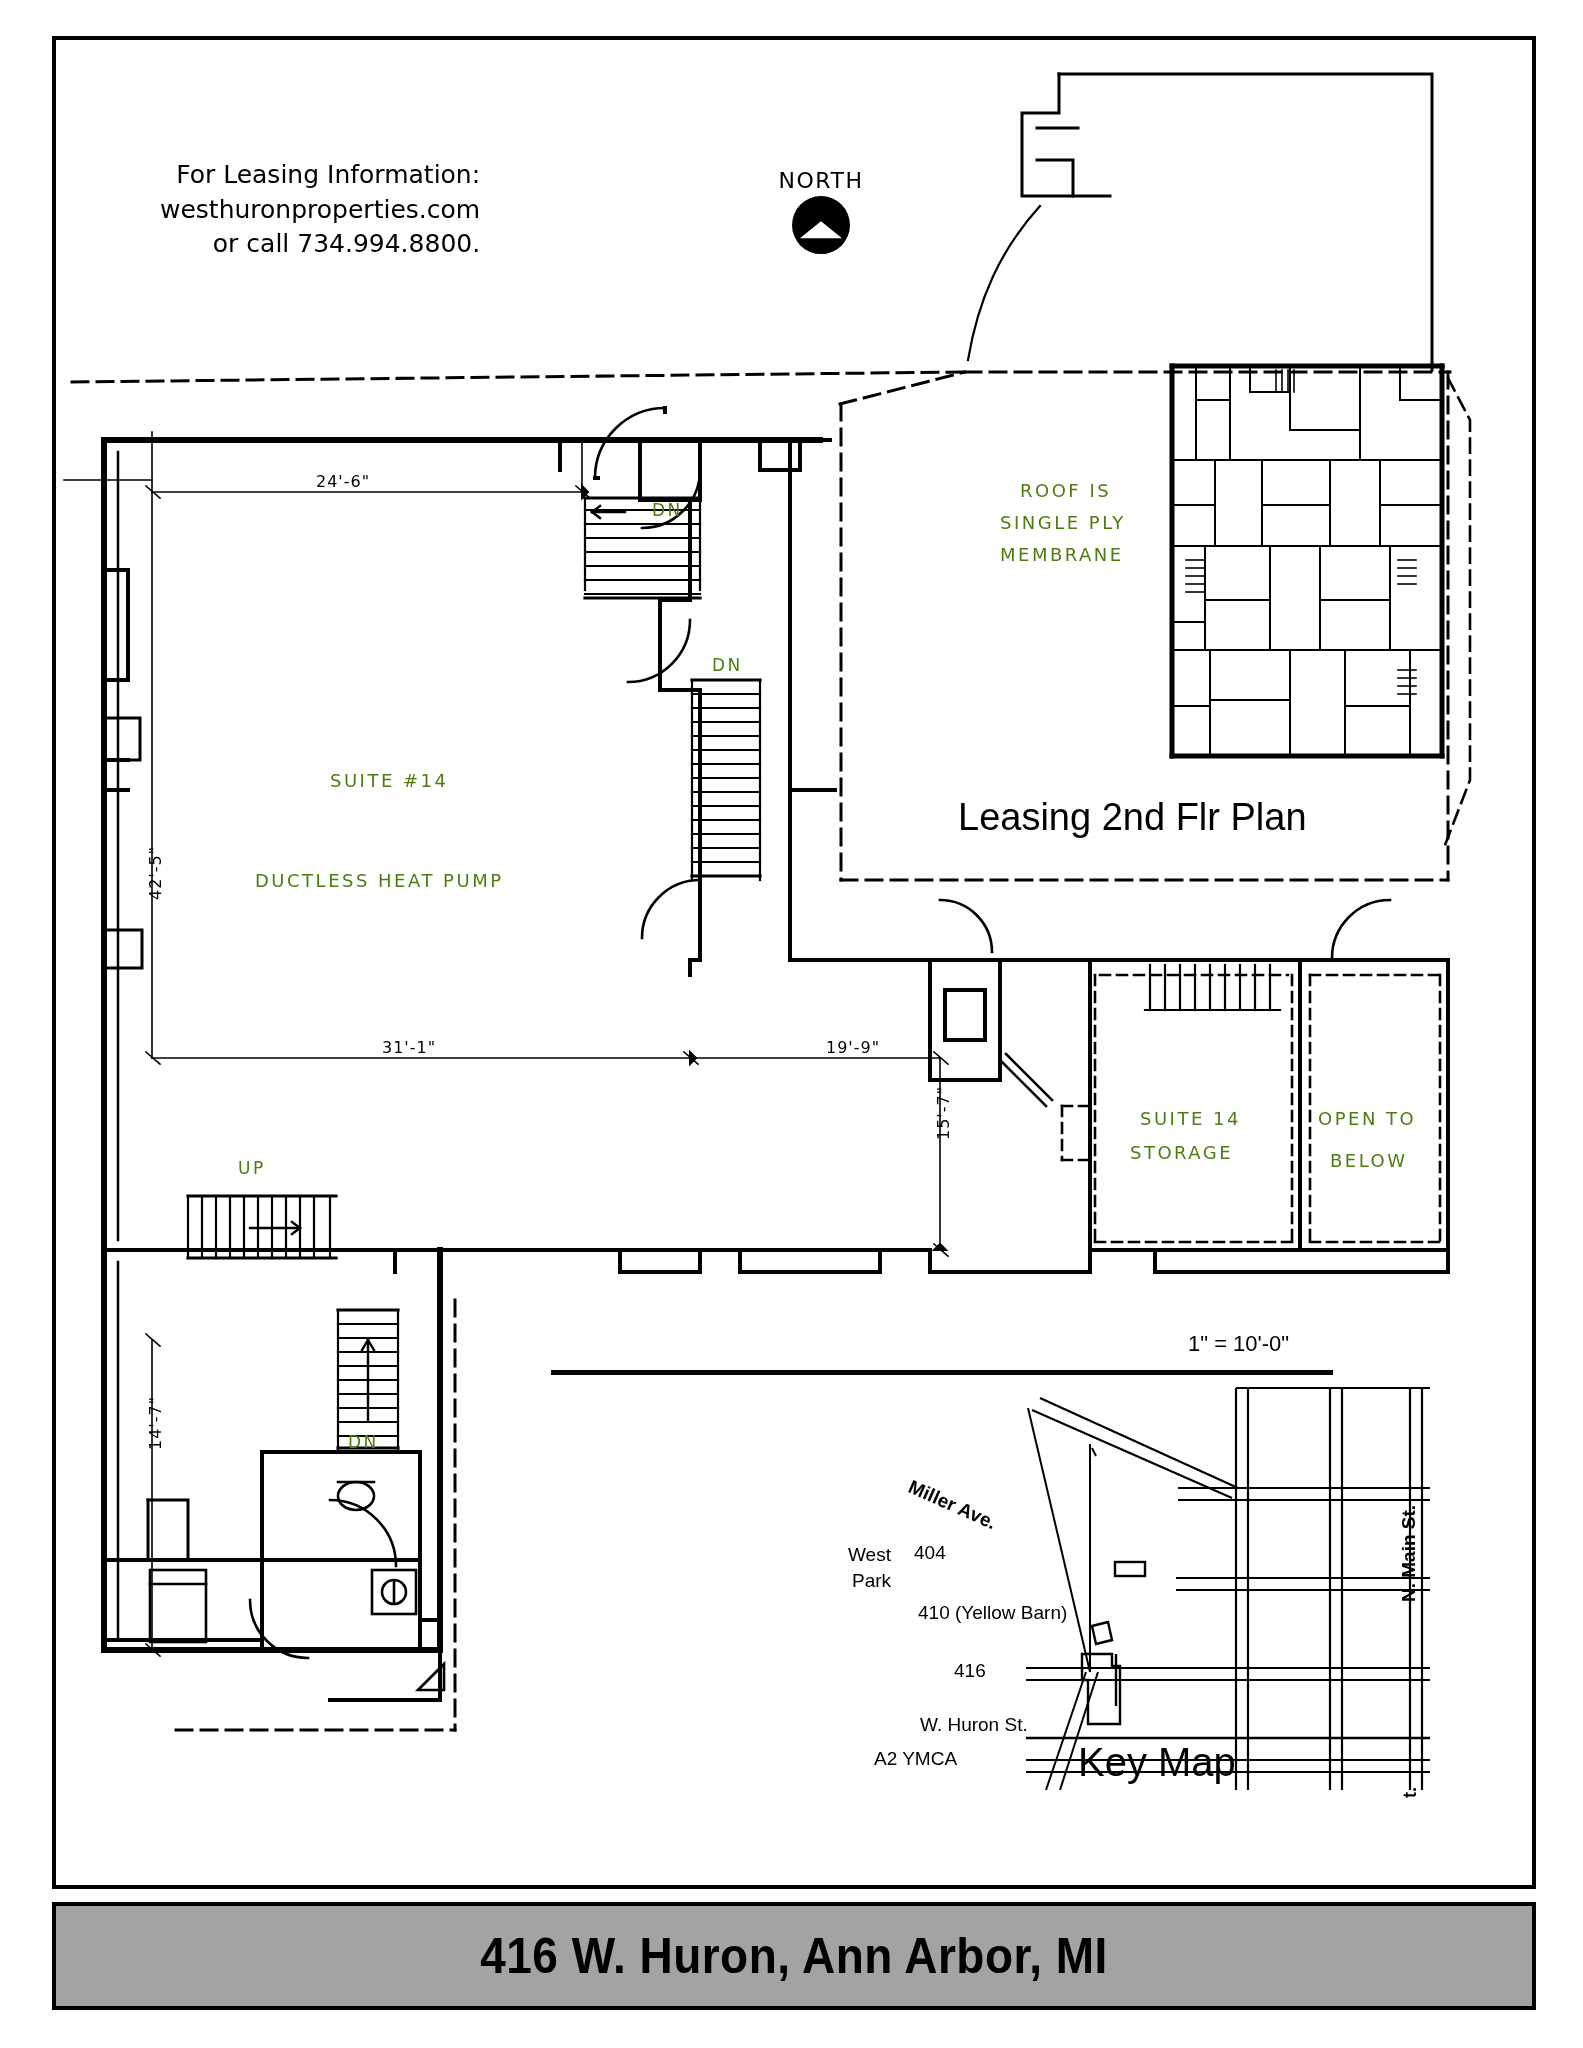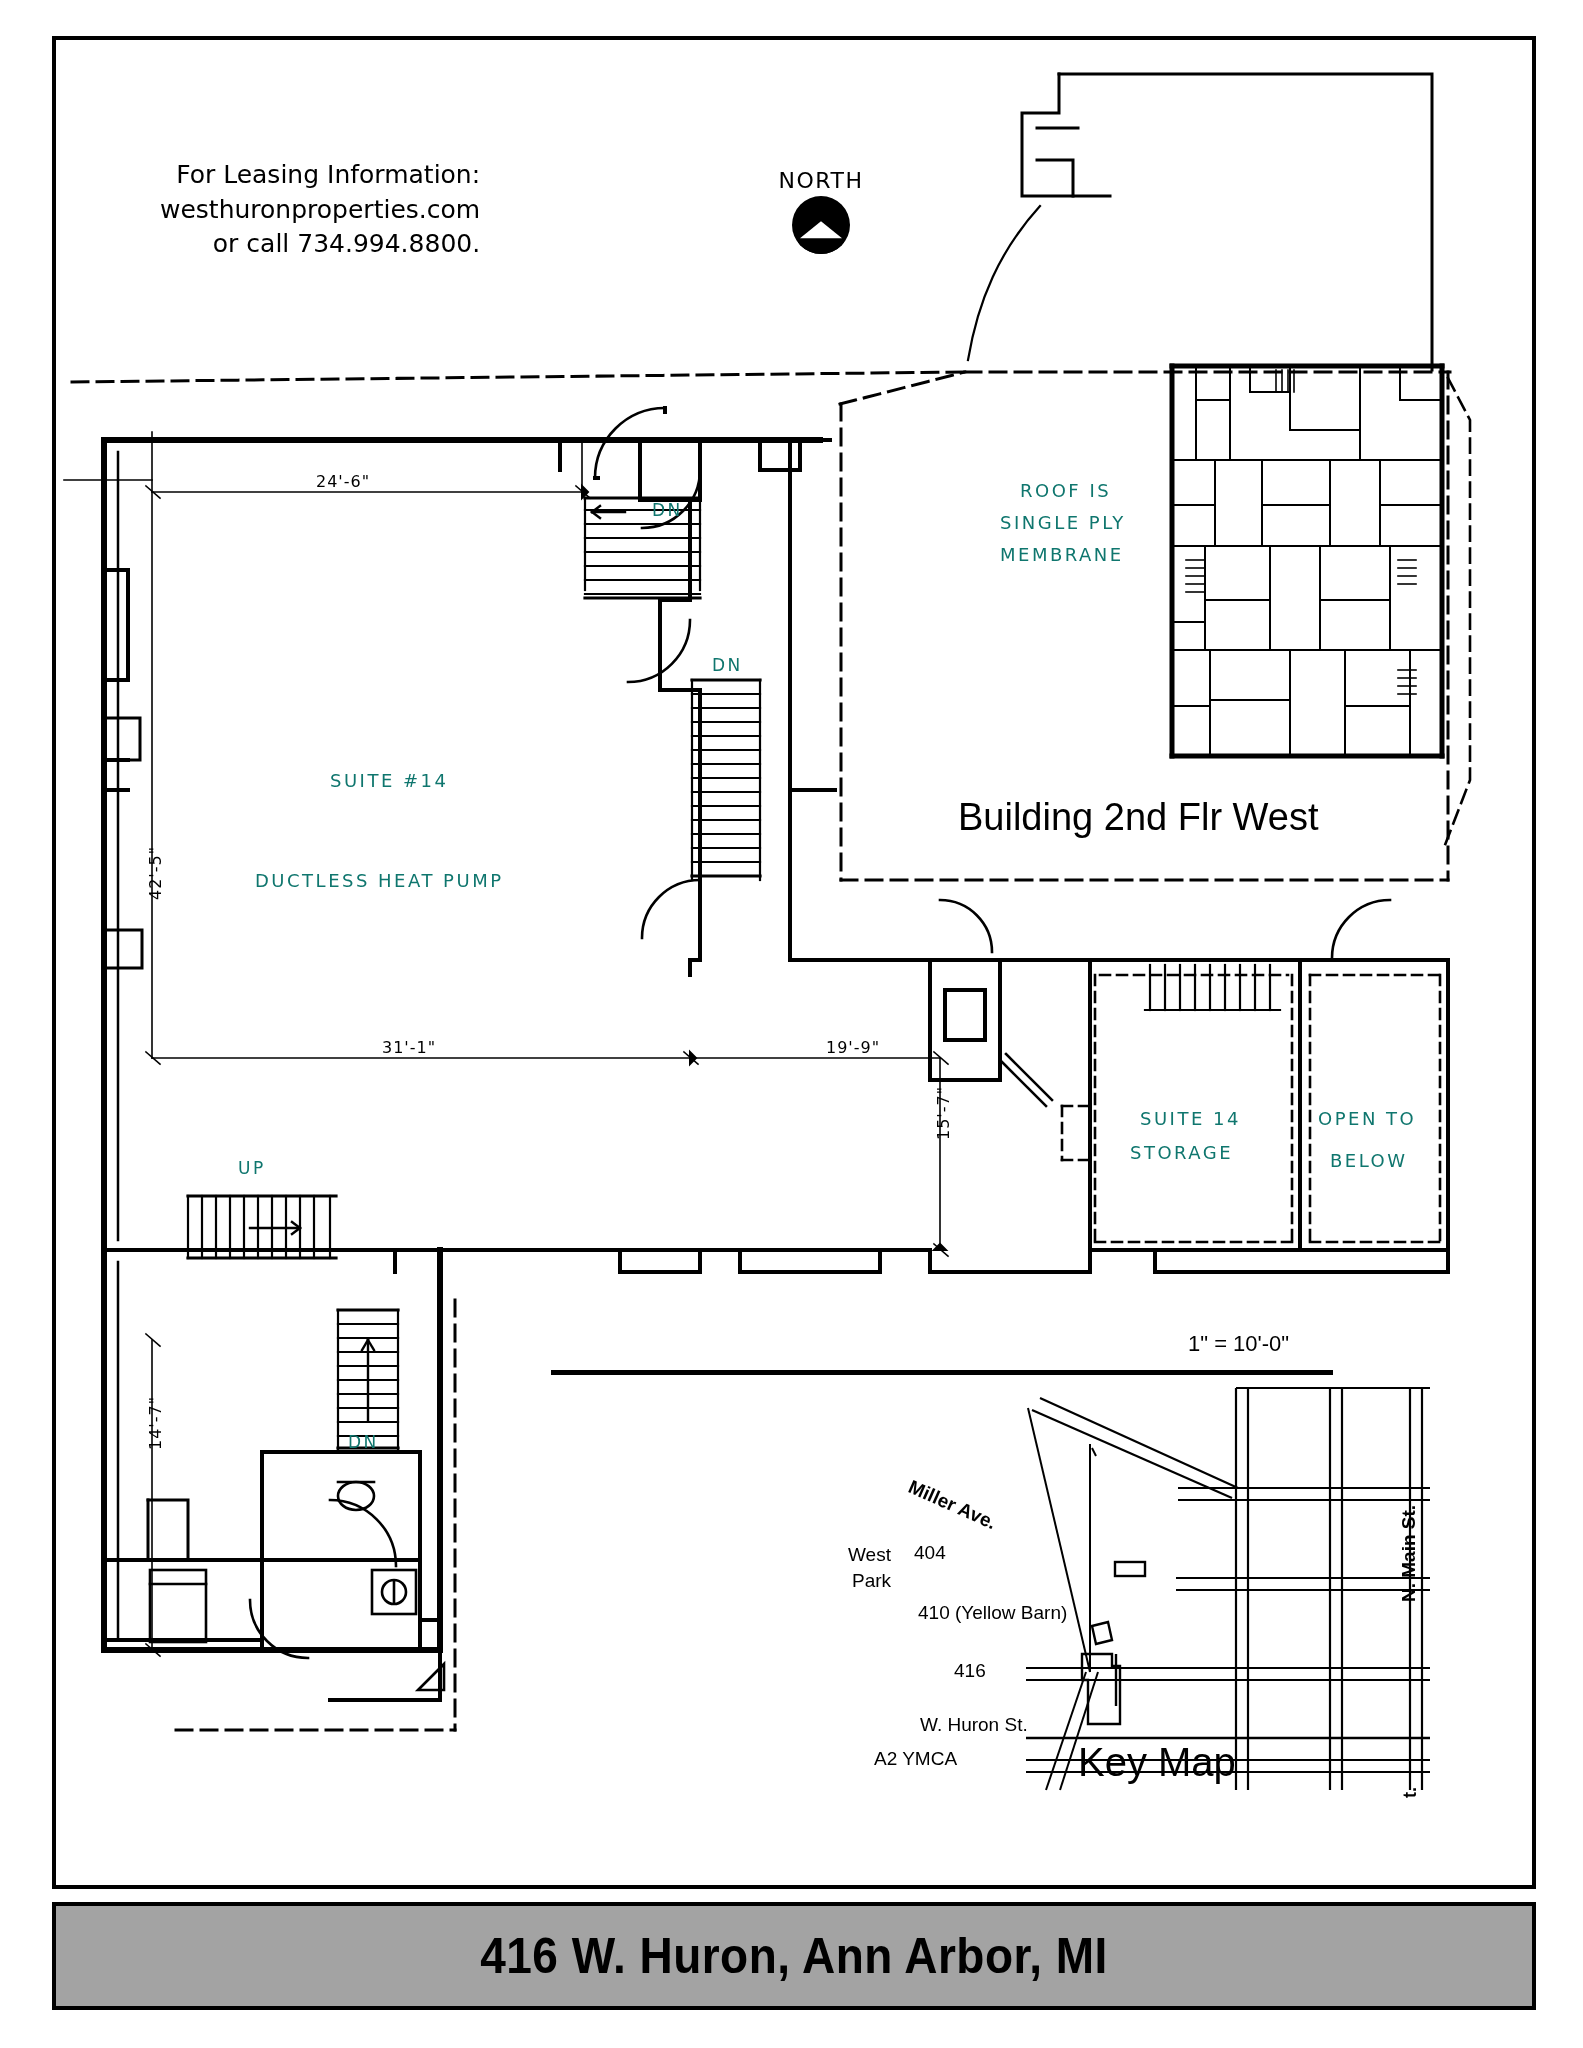--- a/index.html
+++ b/index.html
@@ -50,21 +50,21 @@
     border-left: 21px solid transparent; border-right: 21px solid transparent;
     border-bottom: 17px solid #fff;
   }
   .north-disc::after {
     content: ""; position: absolute; left: 50%; top: 100%;
     width: 46px; height: 14px; background: #000; transform: translate(-50%,-100%);
   }
 
   
   .plan-txt {
-    position: absolute; color: #0f766e;
+    position: absolute; color: #4d7c0f;
     font-family: "DejaVu Sans", sans-serif;
     letter-spacing: 2.5px; font-size: 18px; white-space: nowrap;
   }
   .dim-txt {
     position: absolute; color: #000; font-family: "DejaVu Sans", sans-serif;
     font-size: 16px; letter-spacing: 1px; white-space: nowrap;
   }
   .rot90 { transform: rotate(-90deg); transform-origin: left top; }
 
   
@@ -521,21 +521,21 @@
   <div class="plan-txt" style="left:348px; top:1432px; font-size:17px;">DN</div>
   <div class="plan-txt" style="left:238px; top:1158px; font-size:17px;">UP</div>
 
   <div class="dim-txt" style="left:316px; top:472px;">24'-6"</div>
   <div class="dim-txt rot90" style="left:146px; top:900px;">42'-5"</div>
   <div class="dim-txt" style="left:382px; top:1038px;">31'-1"</div>
   <div class="dim-txt" style="left:826px; top:1038px;">19'-9"</div>
   <div class="dim-txt rot90" style="left:934px; top:1140px;">15'-7"</div>
   <div class="dim-txt rot90" style="left:146px; top:1450px;">14'-7"</div>
 
-  <div class="bldg2-label">Building 2nd Flr West</div>
+  <div class="bldg2-label">Leasing 2nd Flr Plan</div>
 
   <div class="scale-txt">1" = 10'-0"</div>
   <div class="scale-rule"></div>
 
   <svg class="layer" viewBox="0 0 1583 2048" xmlns="http://www.w3.org/2000/svg">
     <g fill="none" stroke="#000">
 
       <g stroke-width="2.2">
         <path d="M1236,1388 L1236,1790"></path>
         <path d="M1248,1388 L1248,1790"></path>

